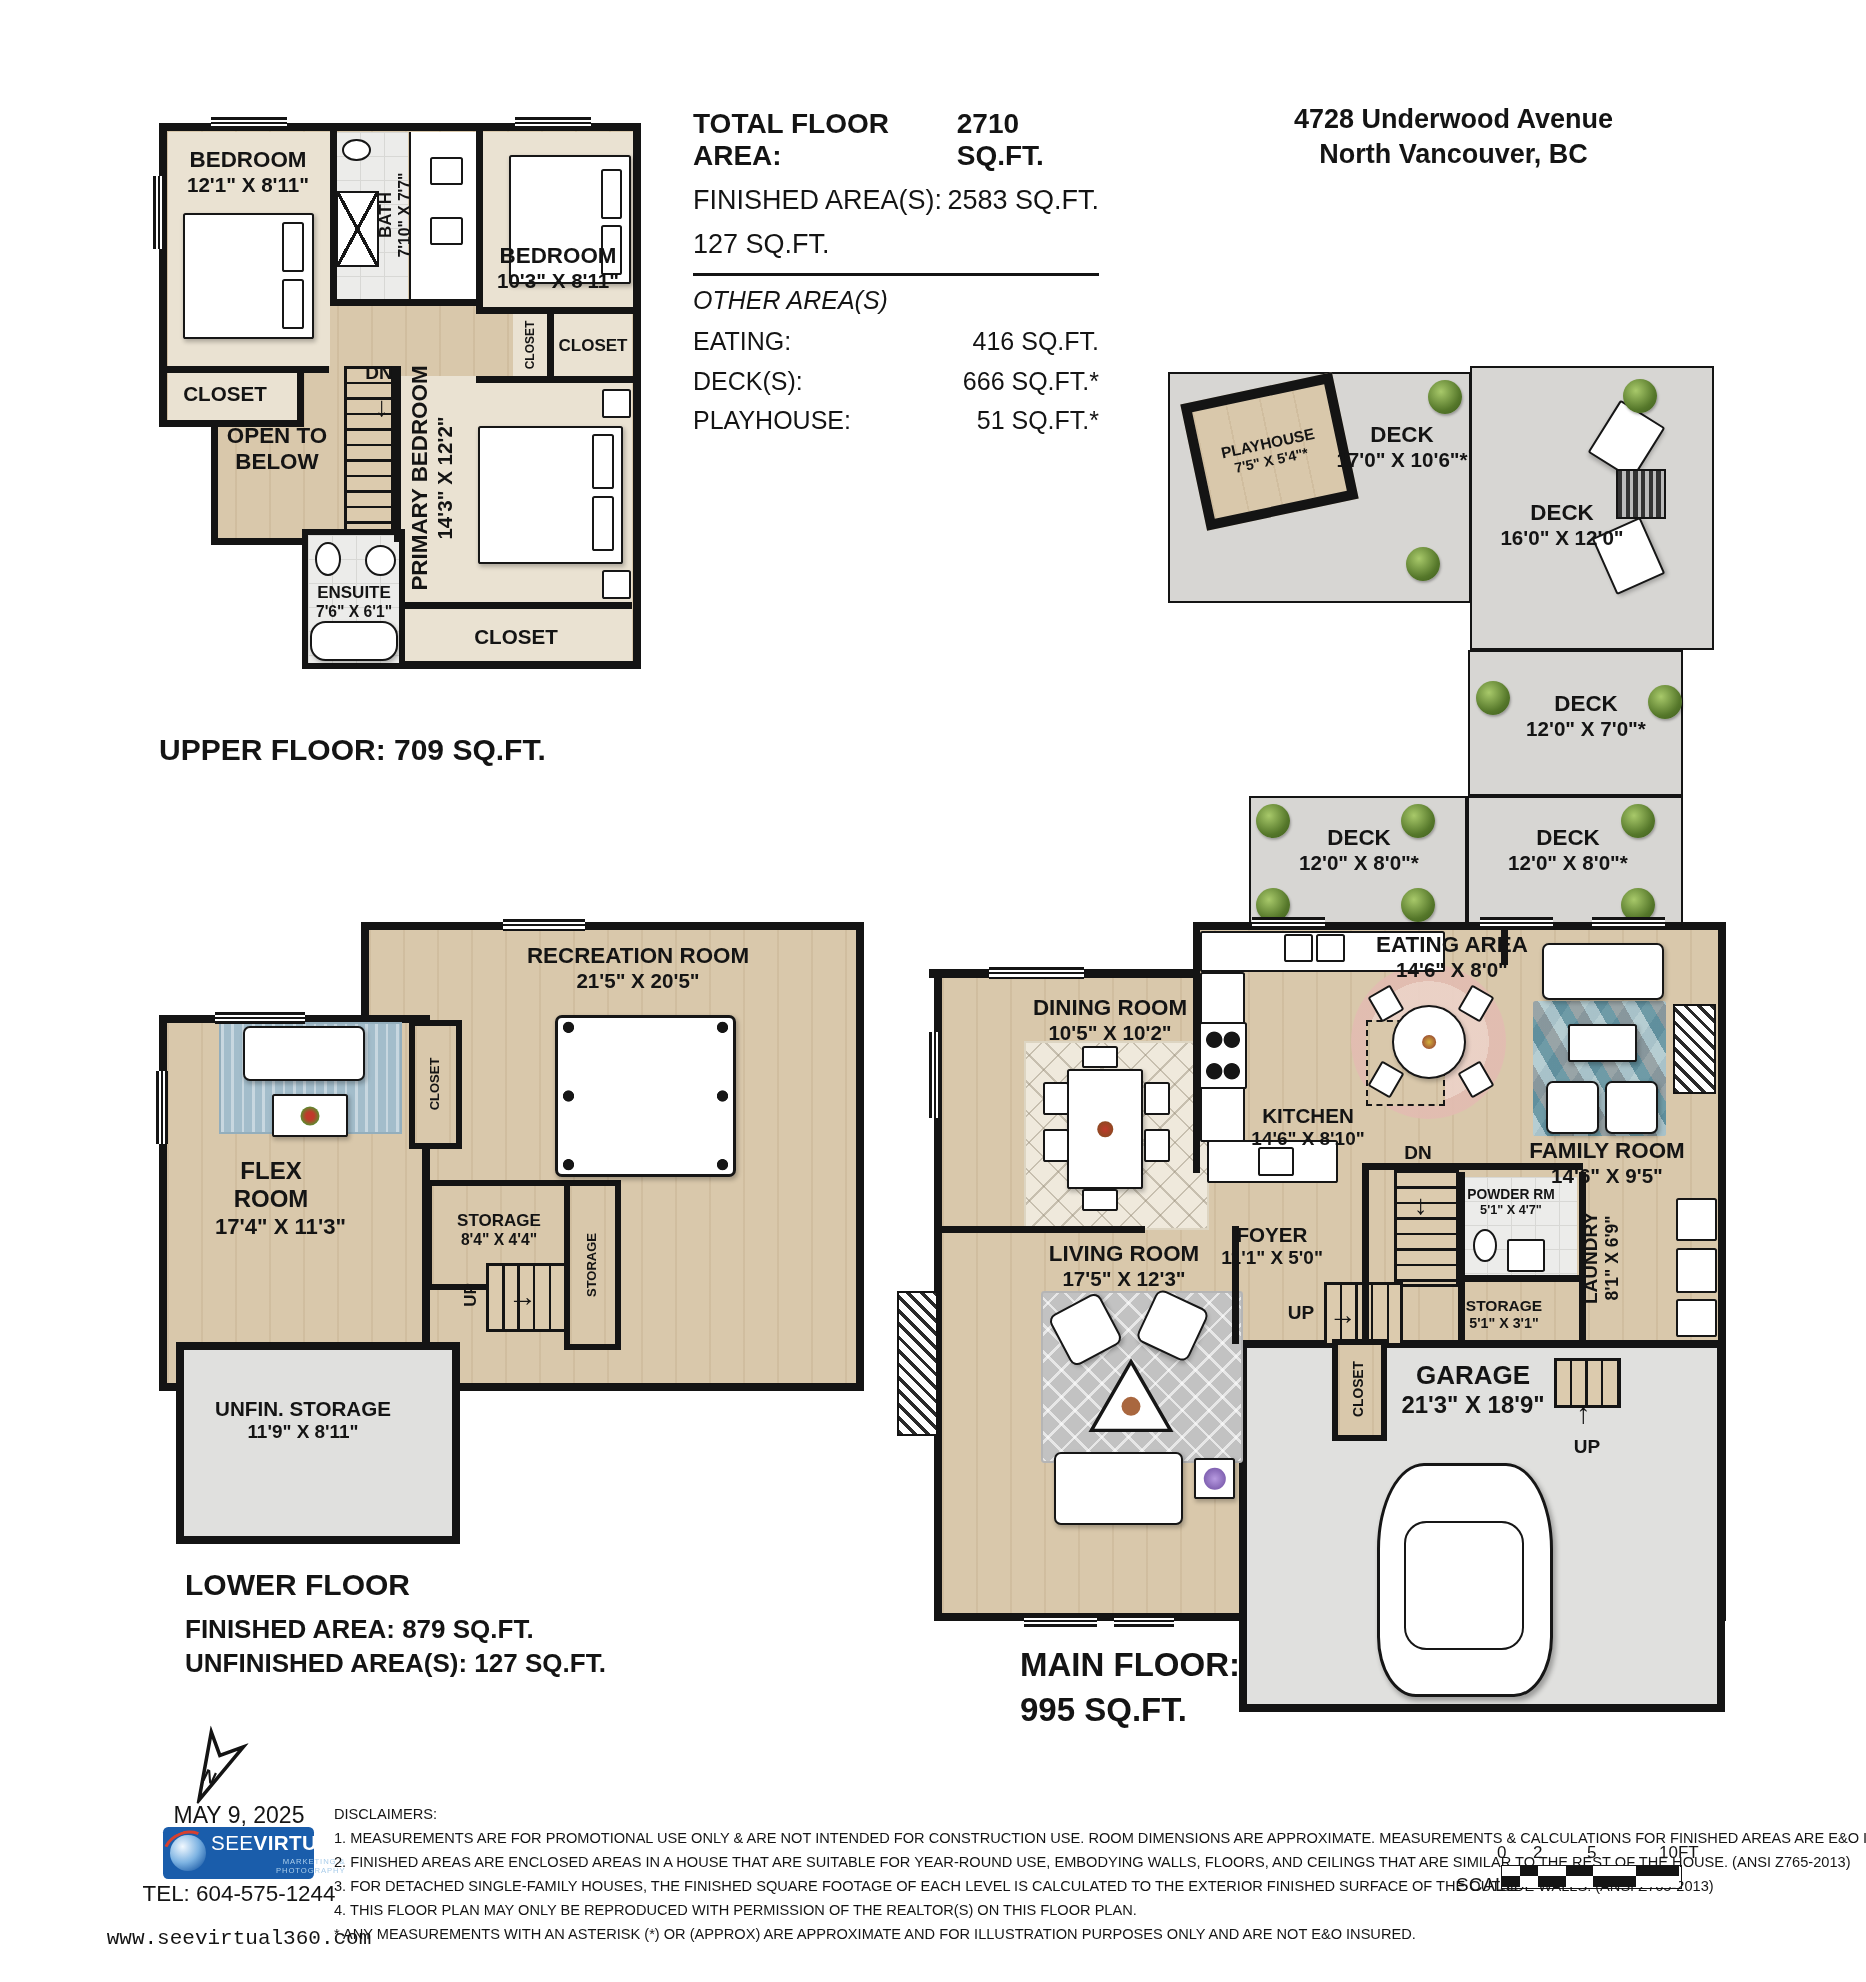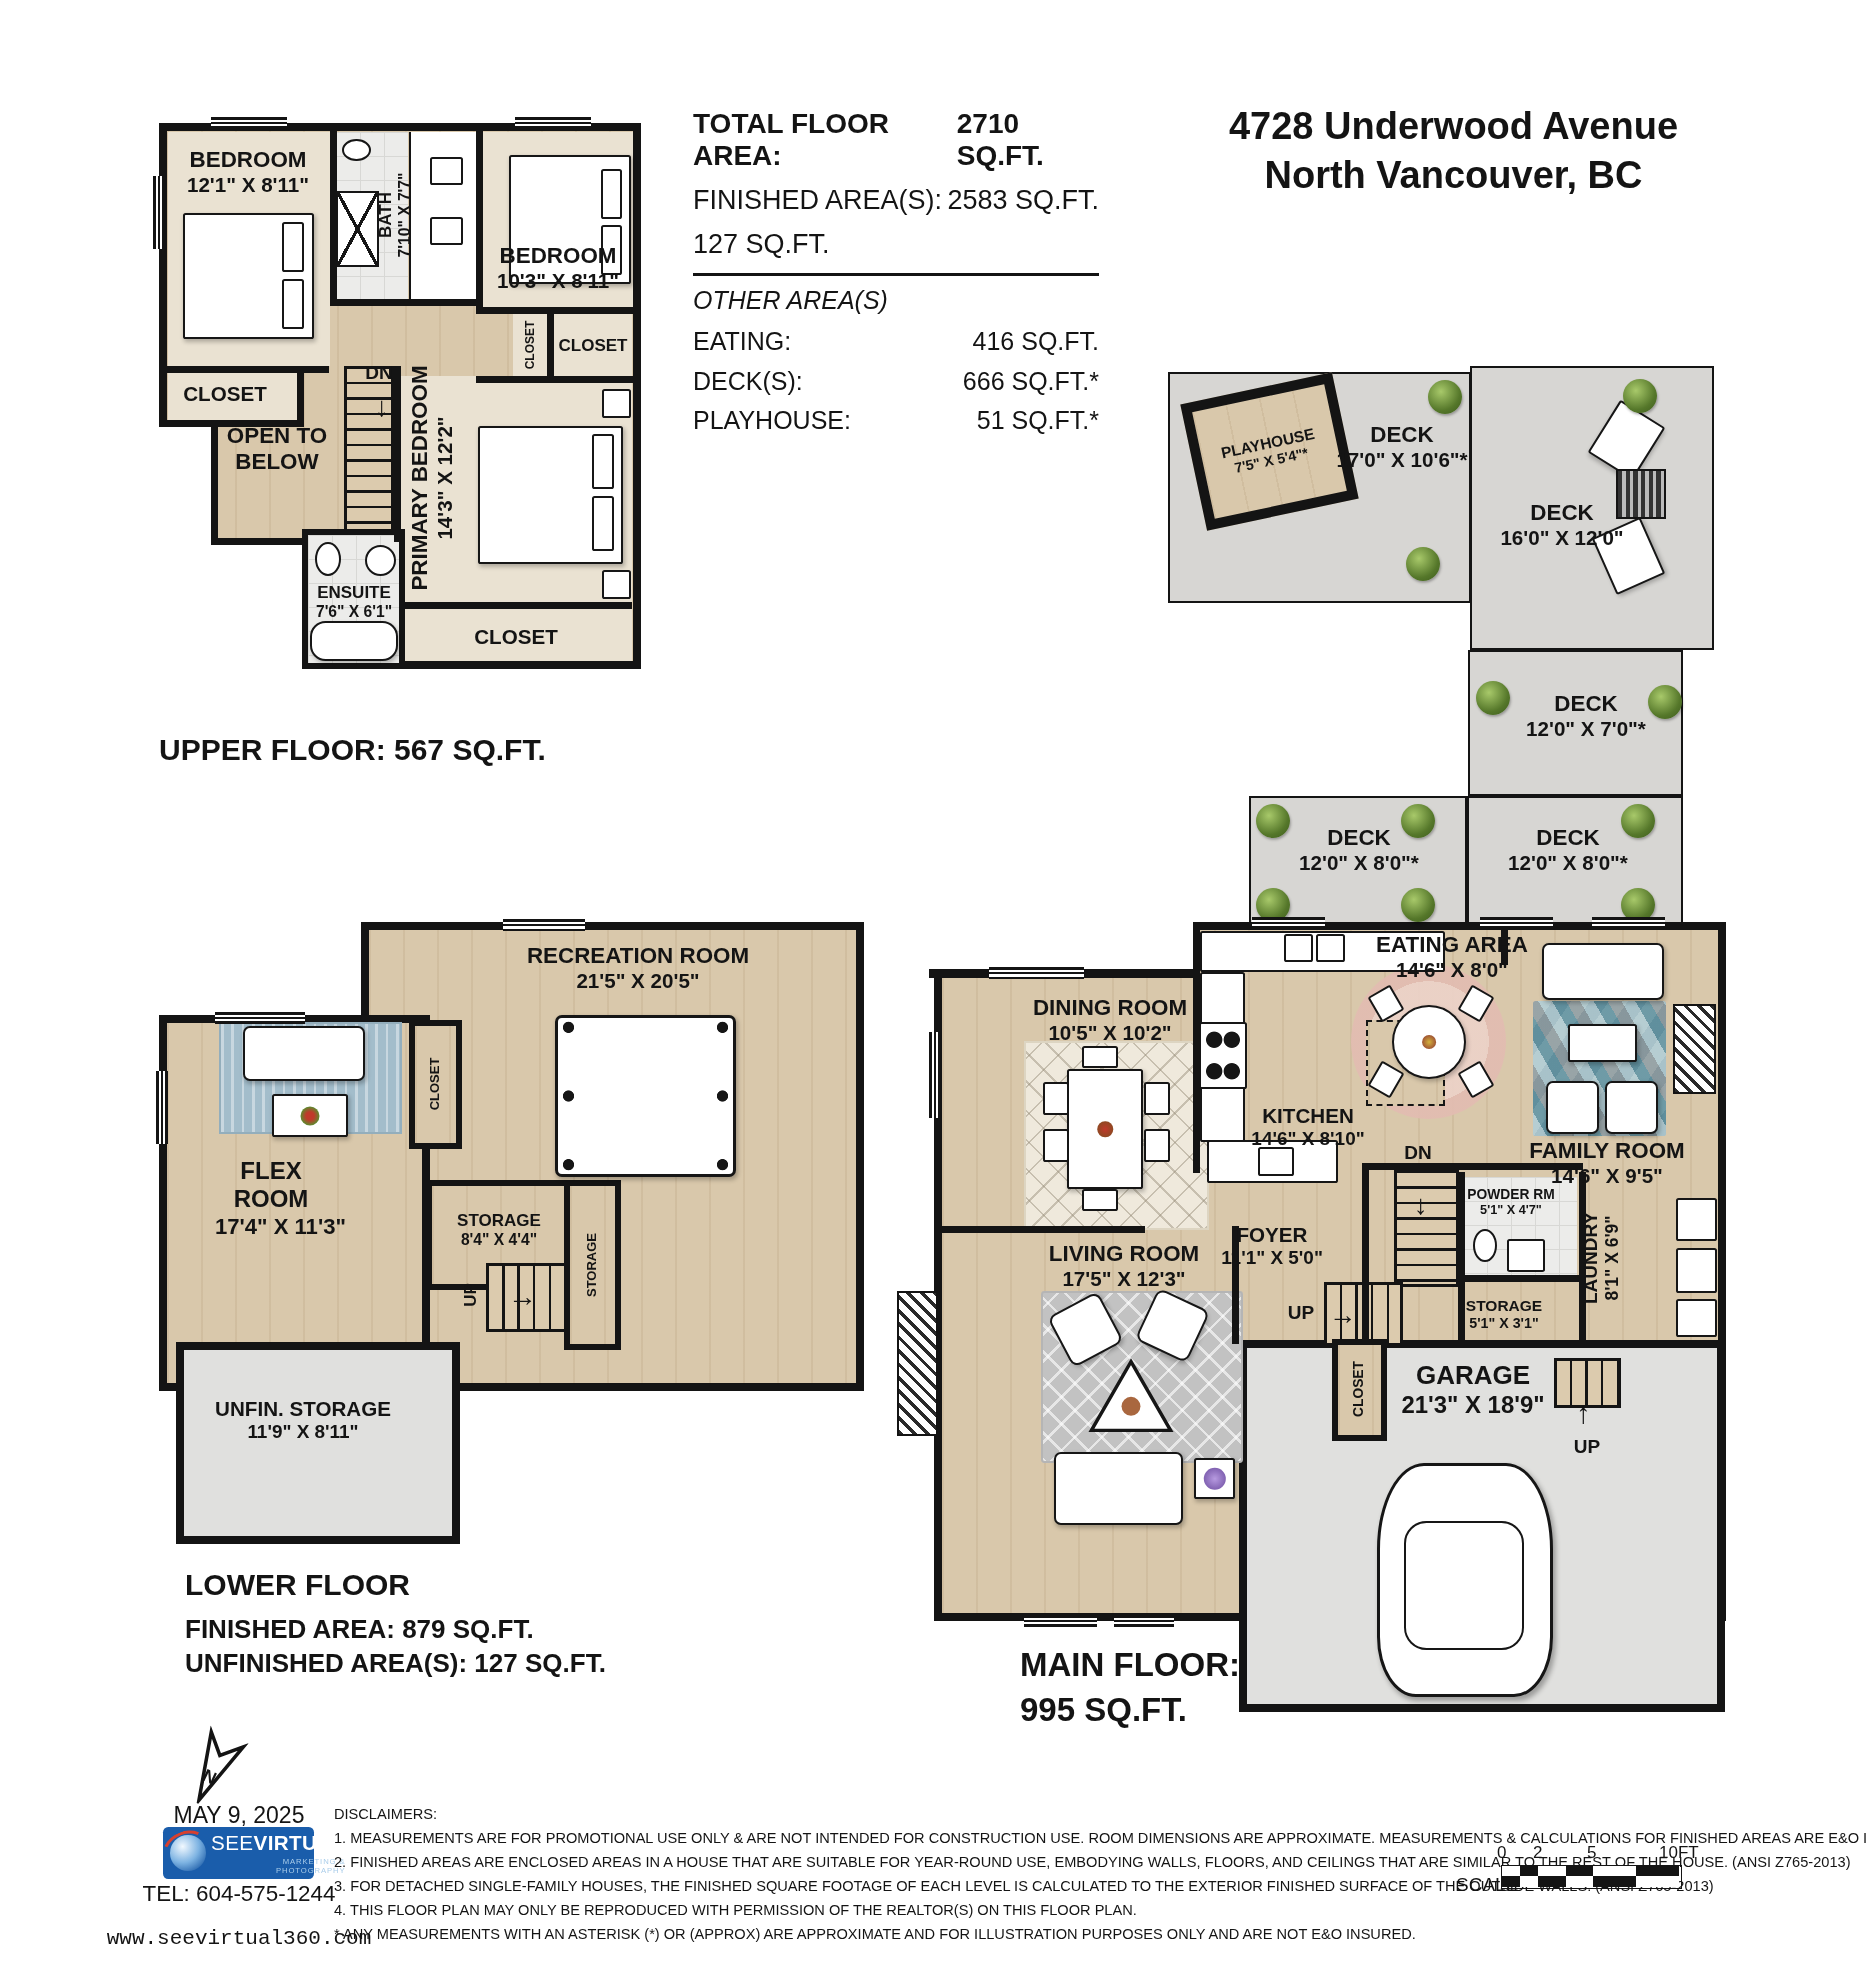--- a/index.html
+++ b/index.html
@@ -42,21 +42,21 @@
   .rug-pink{border-radius:50%;background:radial-gradient(circle,#ecd2c8 0 55%,#e2bcb1 55% 78%,#d8ab9e 78% 100%);opacity:.92;}
   .rug-blue{background-color:#a3bdcb;background-image:repeating-linear-gradient(90deg,rgba(255,255,255,.4) 0 2.6px,transparent 2.6px 10.3px);border:2.6px solid #93aebc;}
   .toilet{position:absolute;background:#fff;border:2.6px solid #161616;border-radius:50%;box-sizing:border-box;z-index:3;}
   .xbox{position:absolute;background:linear-gradient(to top right,transparent calc(50% - 1.7px),#161616 calc(50% - 1.7px) calc(50% + 1.7px),transparent calc(50% + 1.7px)),linear-gradient(to bottom right,transparent calc(50% - 1.7px),#161616 calc(50% - 1.7px) calc(50% + 1.7px),transparent calc(50% + 1.7px)),#fff;border:2.6px solid #161616;box-sizing:border-box;z-index:3;}
   .stove{background-image:radial-gradient(circle at 30% 25%,#161616 7.7px,transparent 8.6px),radial-gradient(circle at 70% 25%,#161616 7.7px,transparent 8.6px),radial-gradient(circle at 30% 75%,#161616 7.7px,transparent 8.6px),radial-gradient(circle at 70% 75%,#161616 7.7px,transparent 8.6px);}
   .island{position:absolute;border:2.6px dashed #161616;box-sizing:border-box;z-index:3;}
   .pool{position:absolute;background:#fff;border:3.4px solid #161616;border-radius:6.9px;box-sizing:border-box;z-index:3;box-shadow:1.7px 2.6px 4.3px rgba(0,0,0,.25);background-image:radial-gradient(circle at 6% 6%,#161616 5.2px,transparent 6px),radial-gradient(circle at 94% 6%,#161616 5.2px,transparent 6px),radial-gradient(circle at 6% 94%,#161616 5.2px,transparent 6px),radial-gradient(circle at 94% 94%,#161616 5.2px,transparent 6px),radial-gradient(circle at 6% 50%,#161616 5.2px,transparent 6px),radial-gradient(circle at 94% 50%,#161616 5.2px,transparent 6px);}
   .car{position:absolute;background:#fff;border:3.4px solid #161616;border-radius:47px 47px 39px 39px/86px 86px 60px 60px;box-sizing:border-box;z-index:3;box-shadow:2.6px 3.4px 5.2px rgba(0,0,0,.3);}
   .car-cab{position:absolute;background:#fff;border:2.6px solid #161616;border-radius:22.4px;box-sizing:border-box;z-index:3;}
   .arrow{position:absolute;font-weight:700;z-index:7;color:#141414;}
-  .h-addr{position:absolute;left:1187px;top:102px;width:533px;font-weight:700;font-size:38px;line-height:1.3;text-align:center;}
+  .h-addr{position:absolute;left:1187px;top:102px;width:533px;font-weight:700;font-size:27px;line-height:1.3;text-align:center;}
   .sum{position:absolute;left:693px;top:108px;width:406px;}
   .sum-row{display:flex;justify-content:space-between;font-size:27px;margin-bottom:13px;}
   .sum-row.b{font-weight:700;font-size:28px;}
   .divider{border-top:3.4px solid #141414;margin:3.4px 0 10.3px;}
   .other-h{font-style:italic;font-size:25px;margin-bottom:12px;}
   .other-row{display:flex;justify-content:space-between;font-size:25px;margin-bottom:10.3px;}
   .floor-title{position:absolute;font-weight:700;font-size:30px;z-index:6;}
   .floor-sub{position:absolute;font-weight:700;font-size:26px;z-index:6;}
   .main-title{position:absolute;left:1020px;top:1643px;font-weight:700;font-size:33px;line-height:1.35;z-index:6;}
   .logo{position:absolute;left:163px;top:1827px;width:151px;height:52px;background:#1a5dab;border-radius:5.2px;display:flex;align-items:center;gap:5.2px;padding:3.4px 6.9px;box-sizing:border-box;z-index:6;}
@@ -188,21 +188,21 @@
   <div class="vlbl fs26" style="left:432px;top:478px;">
     <span>PRIMARY BEDROOM</span>
     <span class="dims">14'3" X 12'2"</span>
   </div>
   <div class="lbl fs20" style="left:354px;top:602px;">
     <span>ENSUITE</span>
     <span class="dims">7'6" X 6'1"</span>
   </div>
   <div class="lbl fs24" style="left:516px;top:637px;">CLOSET</div>
 
-  <div class="floor-title" style="left:159px;top:733px;">UPPER FLOOR: 567 SQ.FT.</div>
+  <div class="floor-title" style="left:159px;top:733px;">UPPER FLOOR: 709 SQ.FT.</div>
 
   <div class="outline thin deckf" style="left:1168px;top:372px;width:303px;height:231px;"></div>
   <div class="outline thin deckf" style="left:1470px;top:366px;width:244px;height:284px;"></div>
   <div class="outline thin deckf" style="left:1468px;top:650px;width:215px;height:146px;"></div>
   <div class="outline thin deckf" style="left:1249px;top:796px;width:218px;height:131px;"></div>
   <div class="outline thin deckf" style="left:1467px;top:796px;width:216px;height:131px;"></div>
 
   <div class="outline wood" style="left:1192px;top:387px;width:155px;height:129px;border-width:10.3px;transform:rotate(-12deg);z-index:2;">
     <div class="lbl fs18" style="left:50%;top:50%;">
       <span>PLAYHOUSE</span>

